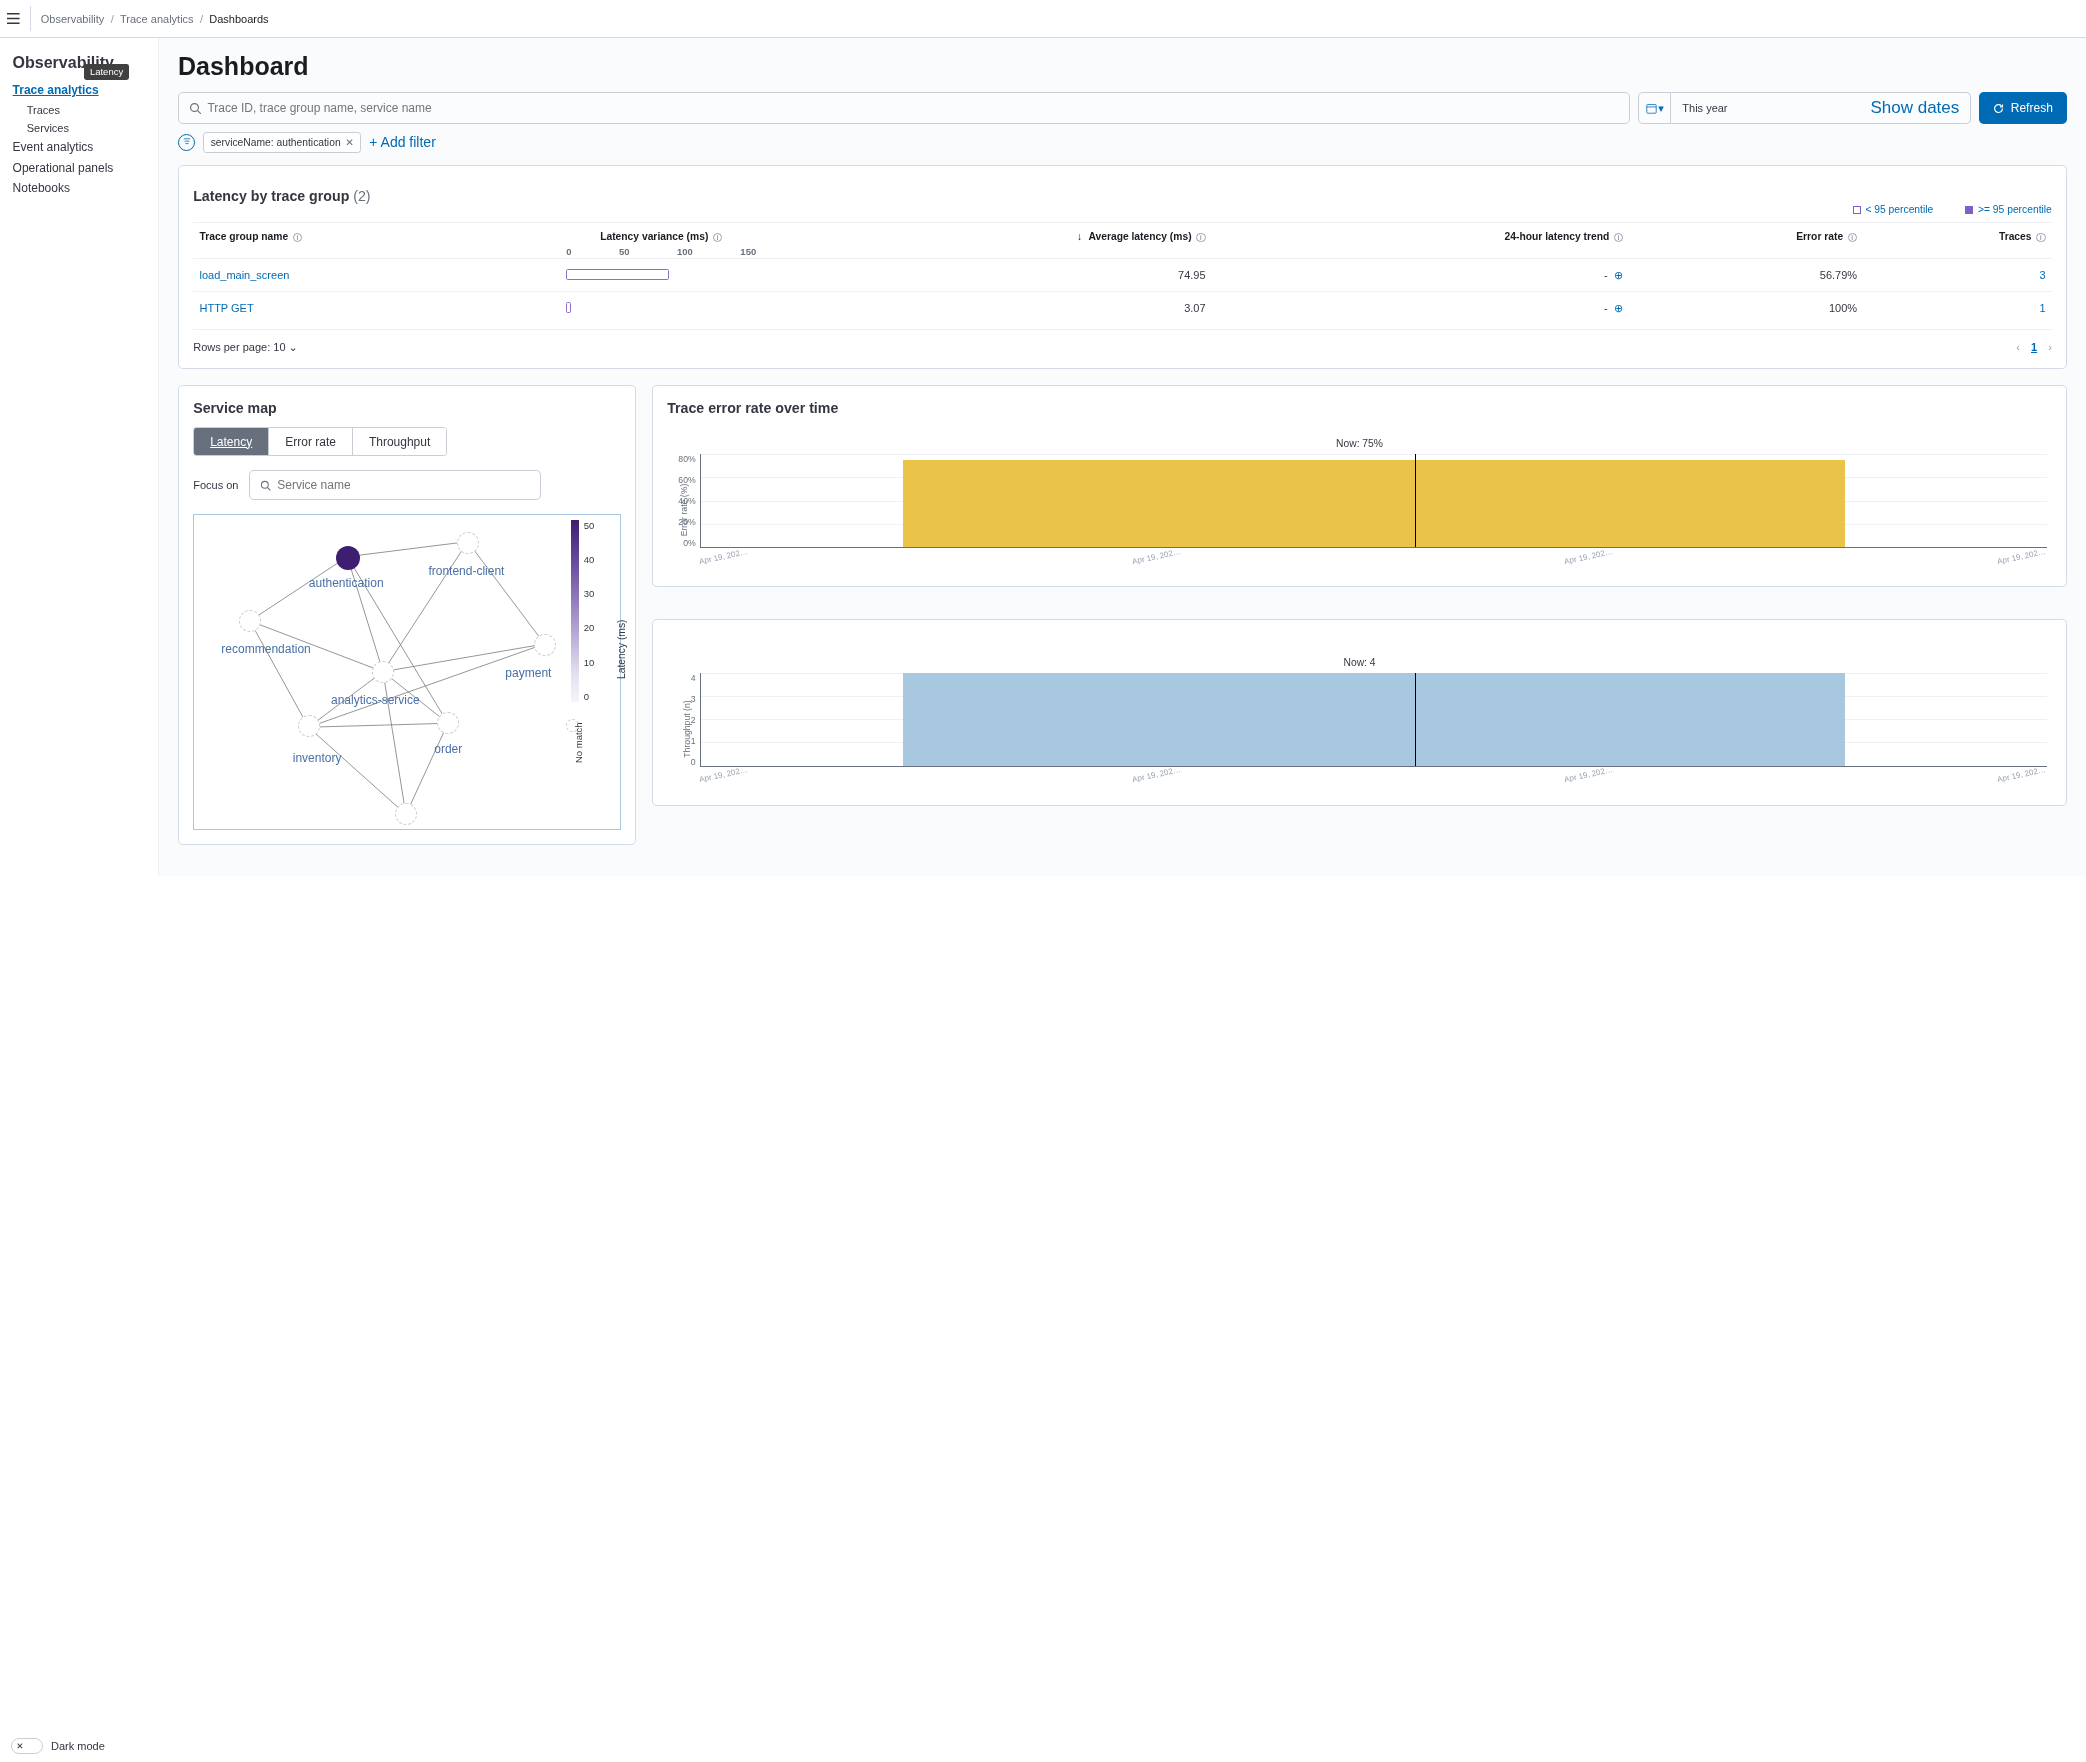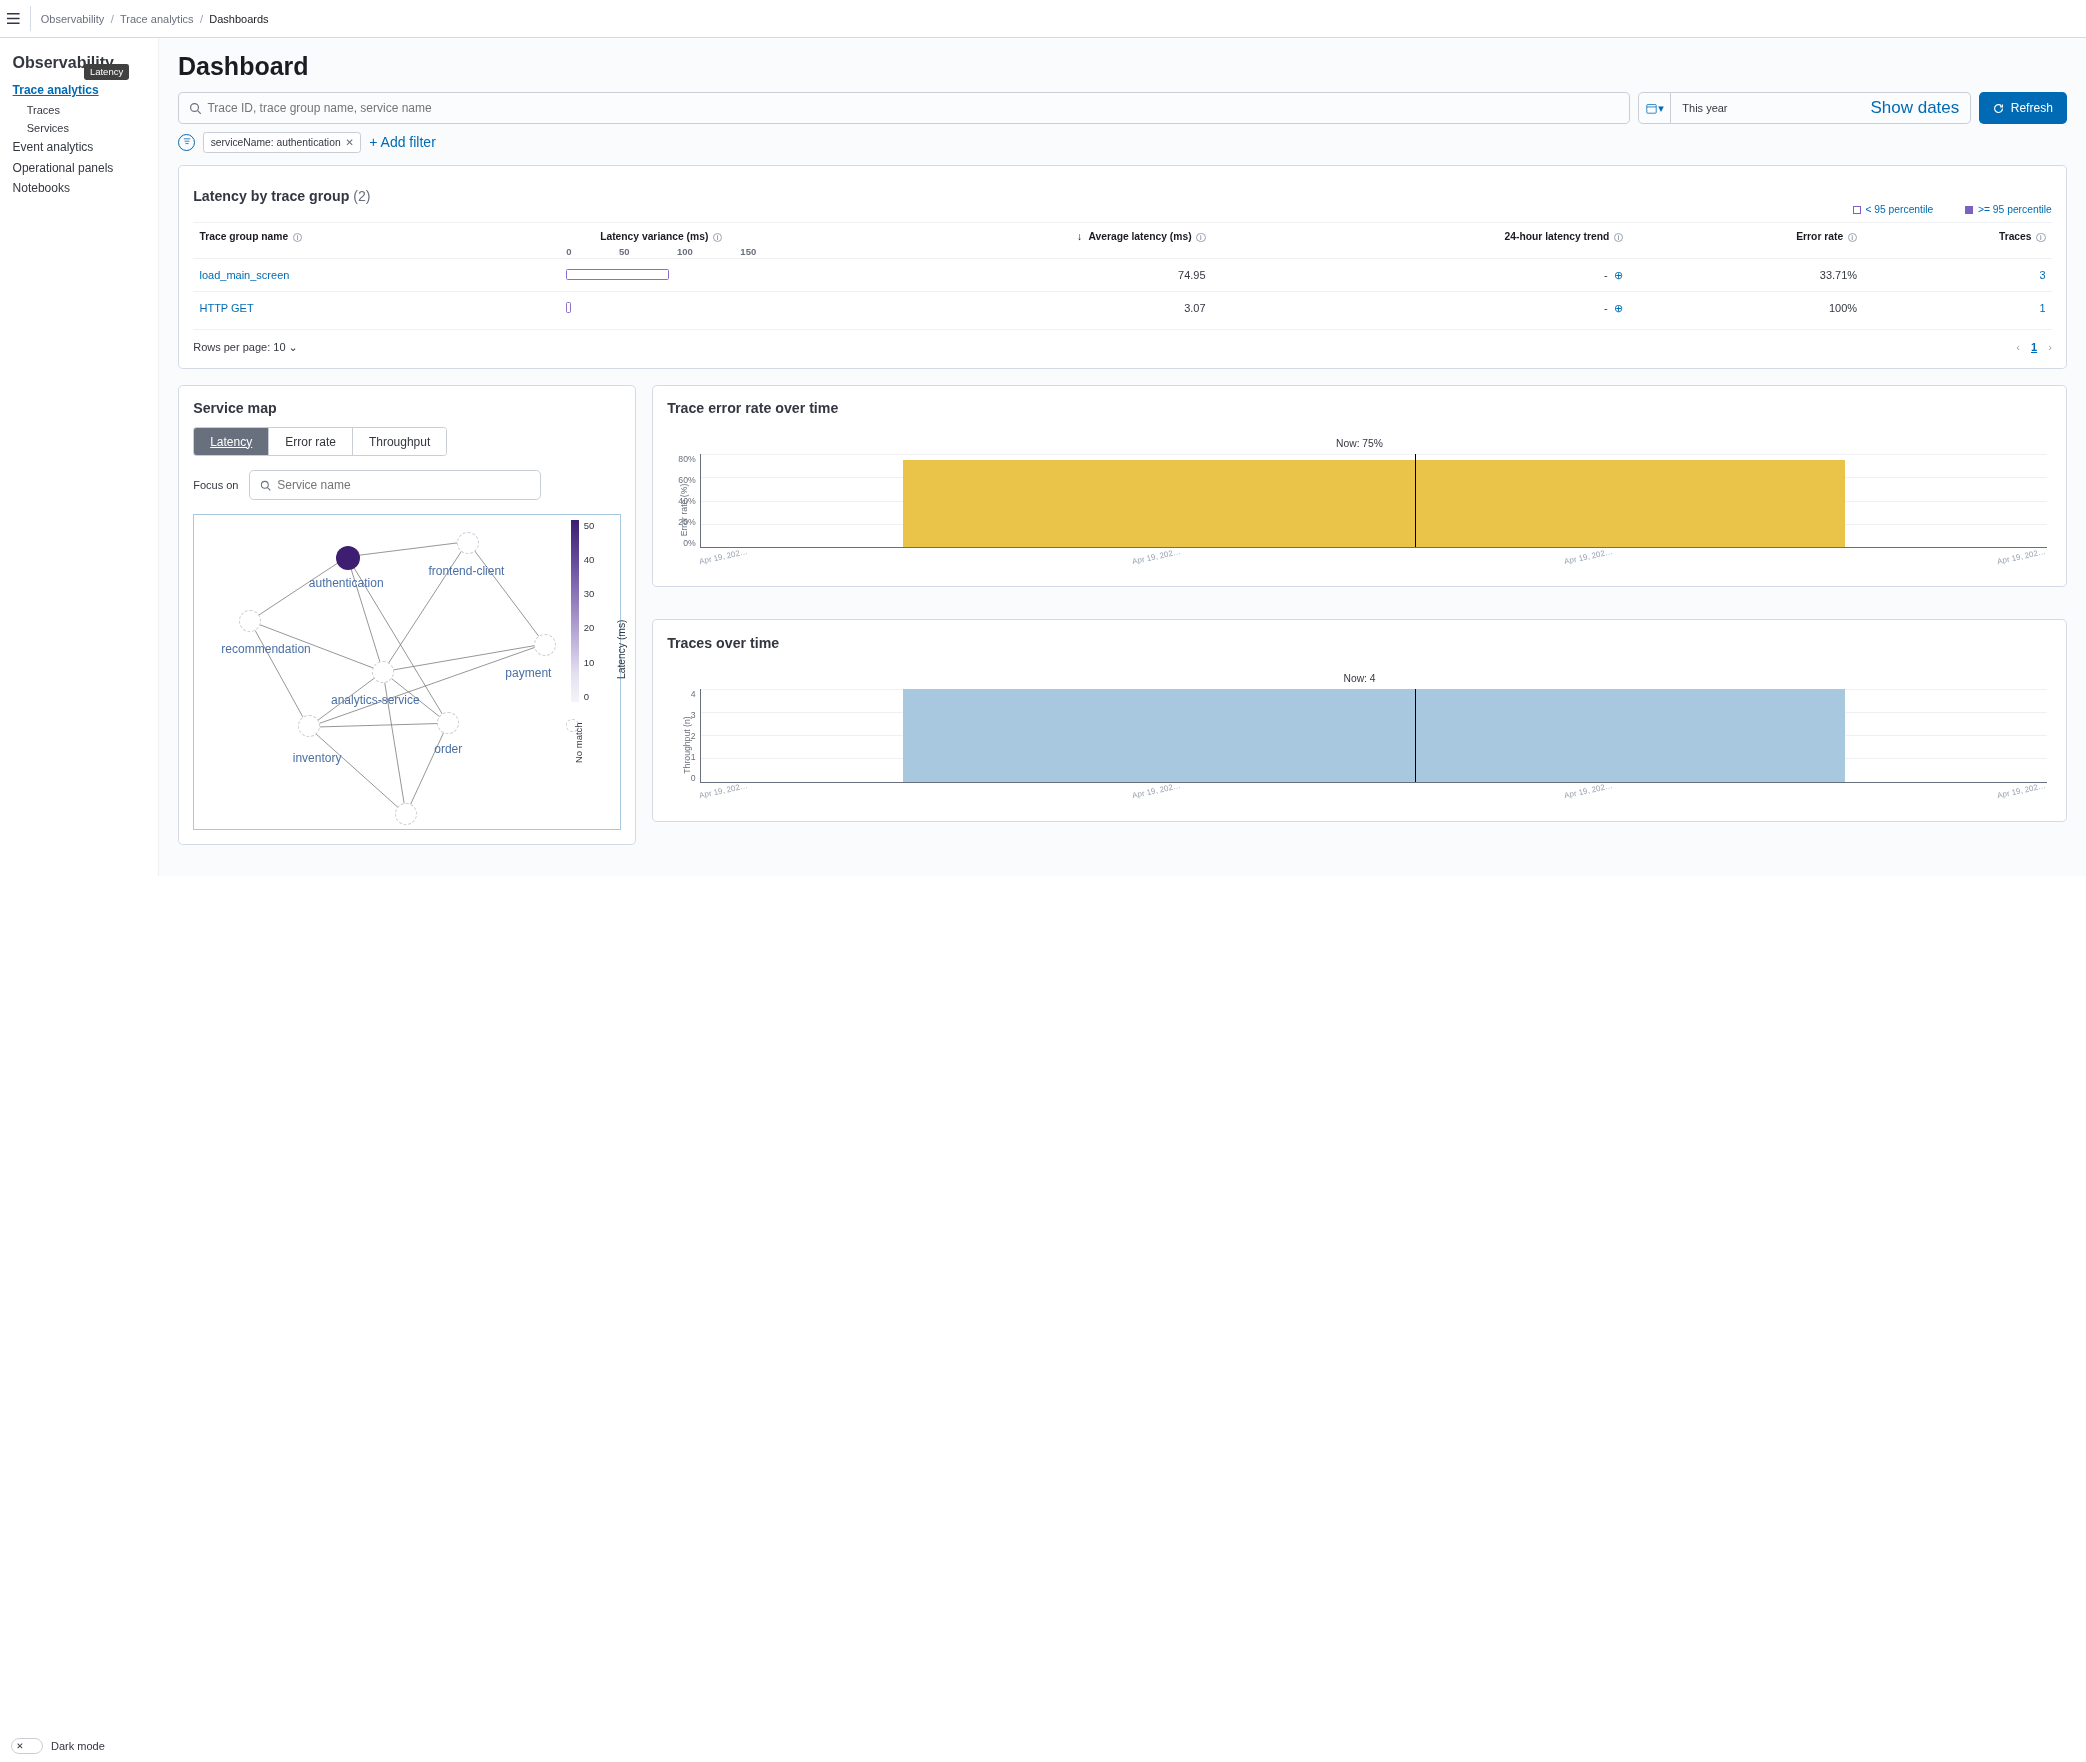--- a/index.html
+++ b/index.html
@@ -207,21 +207,21 @@
             <th class="right"><span>Error rate</span> <span class="info-icon">i</span></th>
             <th class="right"><span>Traces</span> <span class="info-icon">i</span></th>
           </tr>
         </thead>
         <tbody>
           <tr>
             <td><span class="link">load_main_screen</span></td>
             <td><span class="variance-bar"></span></td>
             <td class="right">74.95</td>
             <td class="right"><span>-</span><span class="zoom-icon">⊕</span></td>
-            <td class="right">33.71%</td>
+            <td class="right">56.79%</td>
             <td class="right"><span class="link">3</span></td>
           </tr>
           <tr>
             <td><span class="link">HTTP GET</span></td>
             <td><span class="variance-bar small"></span></td>
             <td class="right">3.07</td>
             <td class="right"><span>-</span><span class="zoom-icon">⊕</span></td>
             <td class="right">100%</td>
             <td class="right"><span class="link">1</span></td>
           </tr>
@@ -338,21 +338,20 @@
             <div class="axis-x">
               <span>Apr 19, 202…</span>
                 <span>Apr 19, 202…</span>
                 <span>Apr 19, 202…</span>
                 <span>Apr 19, 202…</span>
             </div>
           </div>
         </div>
 
         <div class="panel">
-          <div class="panel-title">Traces over time</div>
           <div class="small-chart">
             <div class="chart-title-now">Now: 4</div>
             <div class="axis-y-label">Throughput (n)</div>
             <div class="axis-y">
               <span>4</span>
                 <span>3</span>
                 <span>2</span>
                 <span>1</span>
                 <span>0</span>
             </div>

